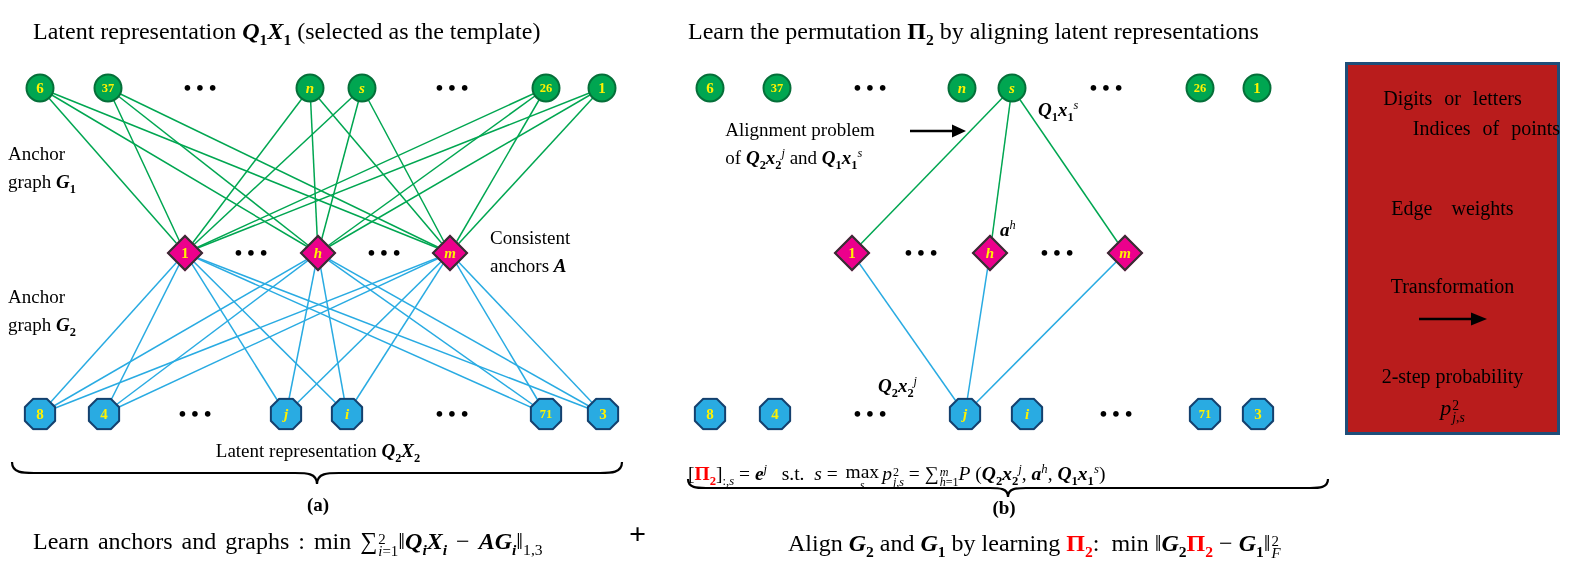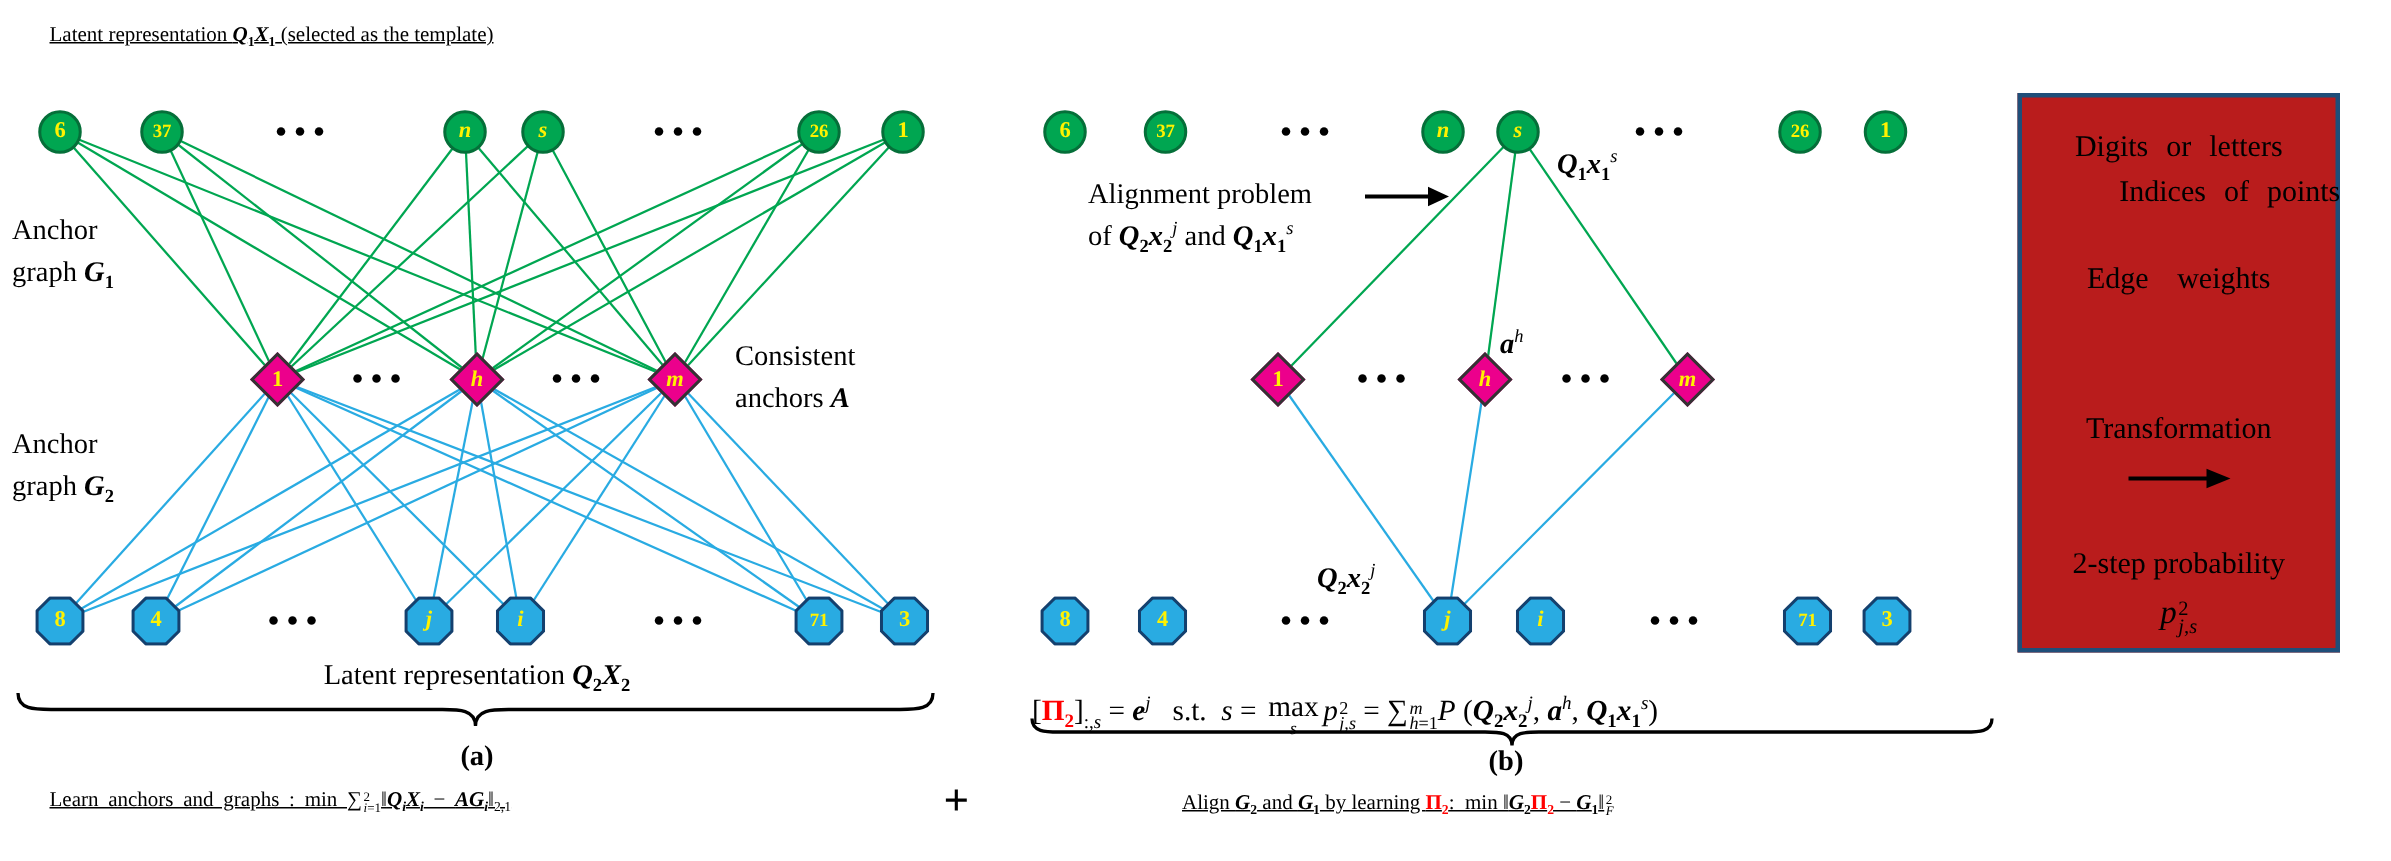--- a/index.html
+++ b/index.html
@@ -26,21 +26,21 @@
           clip-path:polygon(29% 0,71% 0,100% 29%,100% 71%,71% 100%,29% 100%,0 71%,0 29%); }
   .nlabel { position:relative; z-index:1; font-weight:700; font-size:15px;
           color:var(--yellow); font-family:"Liberation Serif", serif; }
   .nlabel.it { font-style:italic; }
   .nlabel.sm { font-size:12.5px; }
   .dots { position:absolute; z-index:2; transform:translate(-50%,-50%);
           font-size:21px; font-weight:700; color:#000; white-space:nowrap; }
 
   
   .txt { position:absolute; z-index:3; font-size:19px; white-space:nowrap; line-height:1.45; }
-  .t20 { font-size:14px;text-decoration:underline; }
+  .t20 { font-size:24px; }
   .bold { font-weight:700; }
   .ctr { transform:translateX(-50%); text-align:left; }
   .red { color:var(--red); }
 
   sub,sup { font-size:0.65em; }
   .lim { display:inline-block; vertical-align:-0.5em; line-height:0.85;
          font-size:0.62em; text-align:left; margin-left:1px; }
   .lim span { display:block; }
   .ovr { display:inline-block; text-align:center; vertical-align:middle; line-height:1; margin:16px 3px; }
   .ovr .us { display:block; font-size:0.6em; line-height:0.7; }
@@ -112,35 +112,36 @@
         <polygon points="952,124.5 966,131 952,137.5" fill="#000"></polygon>
       </g>
     </svg>
 
   <div class="txt t20" style="left:33px; top:14px;">Latent representation <b><i>Q</i><sub>1</sub><i>X</i><sub>1</sub></b> (selected as the template)</div>
   <div class="txt" style="left:8px; top:140px;">Anchor<br>graph <b><i>G</i><sub>1</sub></b></div>
   <div class="txt" style="left:8px; top:283px;">Anchor<br>graph <b><i>G</i><sub>2</sub></b></div>
   <div class="txt" style="left:490px; top:224px;">Consistent<br>anchors <b><i>A</i></b></div>
   <div class="txt ctr" style="left:318px; top:437px;">Latent representation <b><i>Q</i><sub>2</sub><i>X</i><sub>2</sub></b></div>
   <div class="txt ctr bold" style="left:318px; top:491px;">(a)</div>
-  <div class="txt t20" style="left:33px; top:524px; word-spacing:3px;">Learn anchors  and  graphs :  min ∑<span class="lim"><span>2</span><span><i>i</i>=1</span></span>‖<b><i>Q</i><sub><i>i</i></sub><i>X</i><sub><i>i</i></sub></b> − <b><i>AG</i><sub><i>i</i></sub></b>‖<sub>2,1</sub></div>
+  <div class="txt t20" style="left:33px; top:524px; word-spacing:3px;">Learn anchors  and  graphs :  min ∑<span class="lim"><span>2</span><span><i>i</i>=1</span></span>‖<b><i>Q</i><sub><i>i</i></sub><i>X</i><sub><i>i</i></sub></b> − <b><i>AG</i><sub><i>i</i></sub></b>‖<sub>1,3</sub></div>
   <div class="txt bold" style="left:629px; top:512px; font-size:30px;">+</div>
 
+  <div class="txt t20" style="left:688px; top:14px;">Learn the permutation <b>Π<sub>2</sub></b> by aligning latent representations</div>
   <div class="txt ctr" style="left:800px; top:116px;">Alignment problem<br>of <b><i>Q</i><sub>2</sub><i>x</i><sub>2</sub></b><sup><i>j</i></sup> and <b><i>Q</i><sub>1</sub><i>x</i><sub>1</sub></b><sup><i>s</i></sup></div>
   <div class="txt" style="left:1038px; top:96px;"><b><i>Q</i><sub>1</sub><i>x</i><sub>1</sub></b><sup><i>s</i></sup></div>
   <div class="txt" style="left:1000px; top:216px;"><b><i>a</i></b><sup><i>h</i></sup></div>
   <div class="txt" style="left:878px; top:372px;"><b><i>Q</i><sub>2</sub><i>x</i><sub>2</sub></b><sup><i>j</i></sup></div>
   <div class="txt" style="left:688px; top:446px; font-size:19.5px;">[<span class="red"><b>Π<sub>2</sub></b></span>]<sub>:,<i>s</i></sub> = <b><i>e</i></b><sup><i>j</i></sup>&nbsp;&nbsp; s.t.&nbsp; <i>s</i> = <span class="ovr">max<span class="us"><i>s</i></span></span><i>p</i><span class="lim"><span>2</span><span><i>j</i>,<i>s</i></span></span> = ∑<span class="lim"><span><i>m</i></span><span><i>h</i>=1</span></span><i>P</i> (<b><i>Q</i><sub>2</sub><i>x</i><sub>2</sub></b><sup><i>j</i></sup>, <b><i>a</i></b><sup><i>h</i></sup>, <b><i>Q</i><sub>1</sub><i>x</i><sub>1</sub></b><sup><i>s</i></sup>)</div>
   <div class="txt ctr bold" style="left:1004px; top:494px;">(b)</div>
   <div class="txt t20" style="left:788px; top:526px;">Align <b><i>G</i><sub>2</sub></b> and <b><i>G</i><sub>1</sub></b> by learning <span class="red"><b>Π<sub>2</sub></b></span>: &nbsp;min ‖<b><i>G</i><sub>2</sub></b><span class="red"><b>Π<sub>2</sub></b></span> − <b><i>G</i><sub>1</sub></b>‖<span class="lim"><span>2</span><span><i>F</i></span></span></div>
 
   <div id="legend">
     <div class="lg lg-ws" style="top:22px;">Digits or letters</div>
     <div class="lg lg-ws" style="top:52px;margin-left:34px;">Indices of points</div>
-    <div class="lg" style="top:110px; word-spacing:14px;">Edge weights</div>
+    <div class="lg" style="top:132px; word-spacing:14px;">Edge weights</div>
     <div class="lg" style="top:210px;">Transformation</div>
     <svg class="lg" style="top:246px;" width="72" height="16">
       <line x1="2" y1="8" x2="56" y2="8" stroke="#000" stroke-width="2.6"></line>
       <polygon points="54,1.5 70,8 54,14.5" fill="#000"></polygon>
     </svg>
     <div class="lg" style="top:300px;">2-step probability</div>
     <div class="lg" style="top:330px; font-size:22px;"><i>p</i><span class="lim"><span>2</span><span><i>j</i>,<i>s</i></span></span></div>
   </div>
 
 <div class="node circle" style="left: 40px; top: 88px;">

